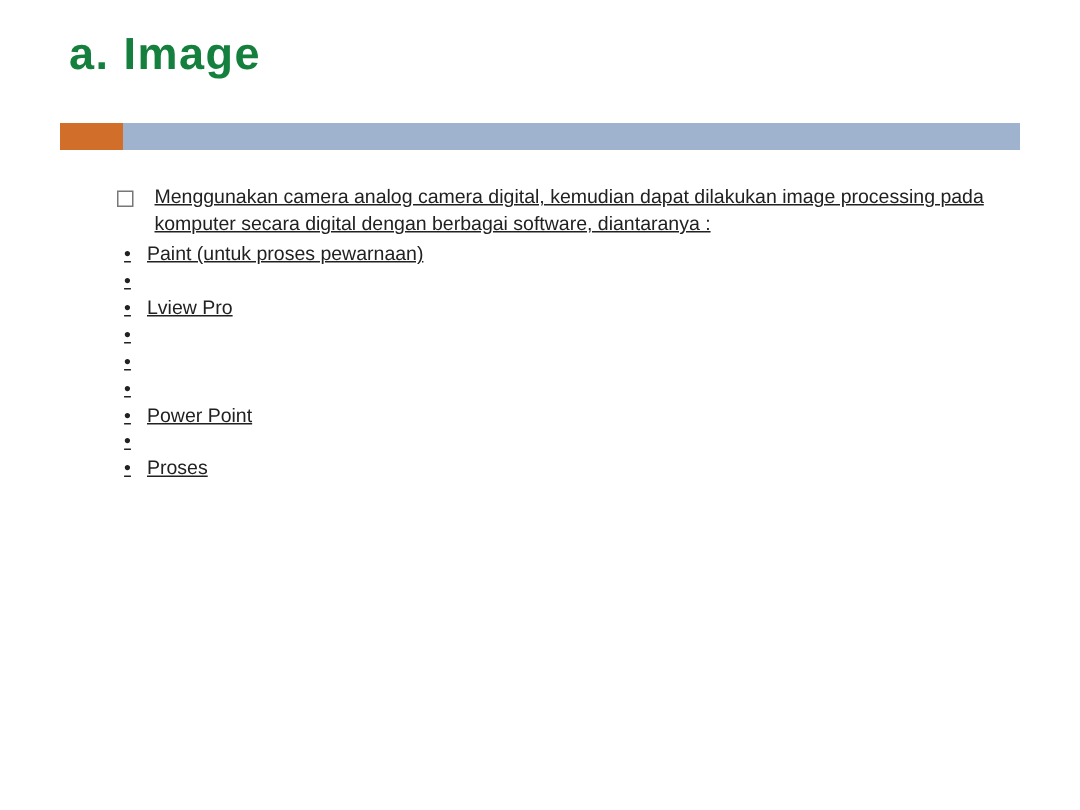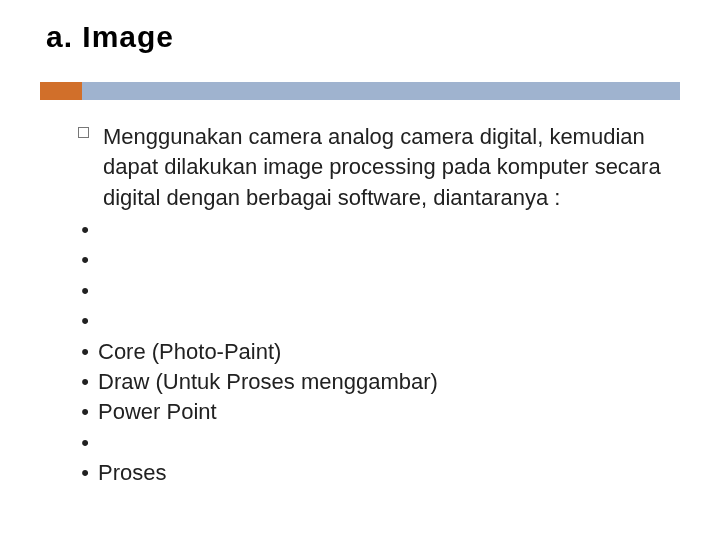--- a/index.html
+++ b/index.html
@@ -11,43 +11,44 @@
     position: relative;
     overflow: hidden;
   }
   .slide {
     width: 100%;
     height: 100%;
     padding: 20px 40px 30px 40px;
   }
   .title {
     font-size: 30px;
-    color: #000000;
+    color: #15803d;
     letter-spacing: 1px;
     margin-bottom: 28px;
     margin-left: 6px;
   }
   .divider {
     display: flex;
     height: 18px;
     margin-bottom: 22px;
   }
   .divider .accent {
     width: 42px;
     background: #d16f2a;
   }
   .divider .bar {
     flex: 1;
     background: #9fb3cf;
   }
   .content {
     padding-left: 38px;
     color: #212121;
-    font-size: 22px;
+    font-size: 13px;
     line-height: 1.38;
+    text-decoration: underline;
   }
   .intro-row {
     display: flex;
     align-items: flex-start;
     gap: 14px;
     margin-bottom: 2px;
   }
   .square-bullet {
     display: inline-block;
     width: 11px;
@@ -82,37 +83,37 @@
   </div>
 
   <div class="content">
     <div class="intro-row">
       <span class="square-bullet"></span>
       <div class="intro-text">Menggunakan camera analog  camera digital, kemudian dapat dilakukan image processing pada komputer secara digital dengan berbagai software, diantaranya :</div>
     </div>
 
     <div class="item-row">
       <span class="dot">•</span>
+      <span>Paint (untuk proses pewarnaan)</span>
+    </div>
+    <div class="item-row">
+      <span class="dot">•</span>
+    </div>
+    <div class="item-row">
+      <span class="dot">•</span>
+      <span>Lview Pro</span>
     </div>
     <div class="item-row">
       <span class="dot">•</span>
     </div>
     <div class="item-row">
       <span class="dot">•</span>
     </div>
     <div class="item-row">
       <span class="dot">•</span>
-    </div>
-    <div class="item-row">
-      <span class="dot">•</span>
-      <span>Core (Photo-Paint)</span>
-    </div>
-    <div class="item-row">
-      <span class="dot">•</span>
-      <span>Draw (Untuk Proses menggambar)</span>
     </div>
     <div class="item-row">
       <span class="dot">•</span>
       <span>Power Point</span>
     </div>
     <div class="item-row">
       <span class="dot">•</span>
     </div>
     <div class="item-row">
       <span class="dot">•</span>

